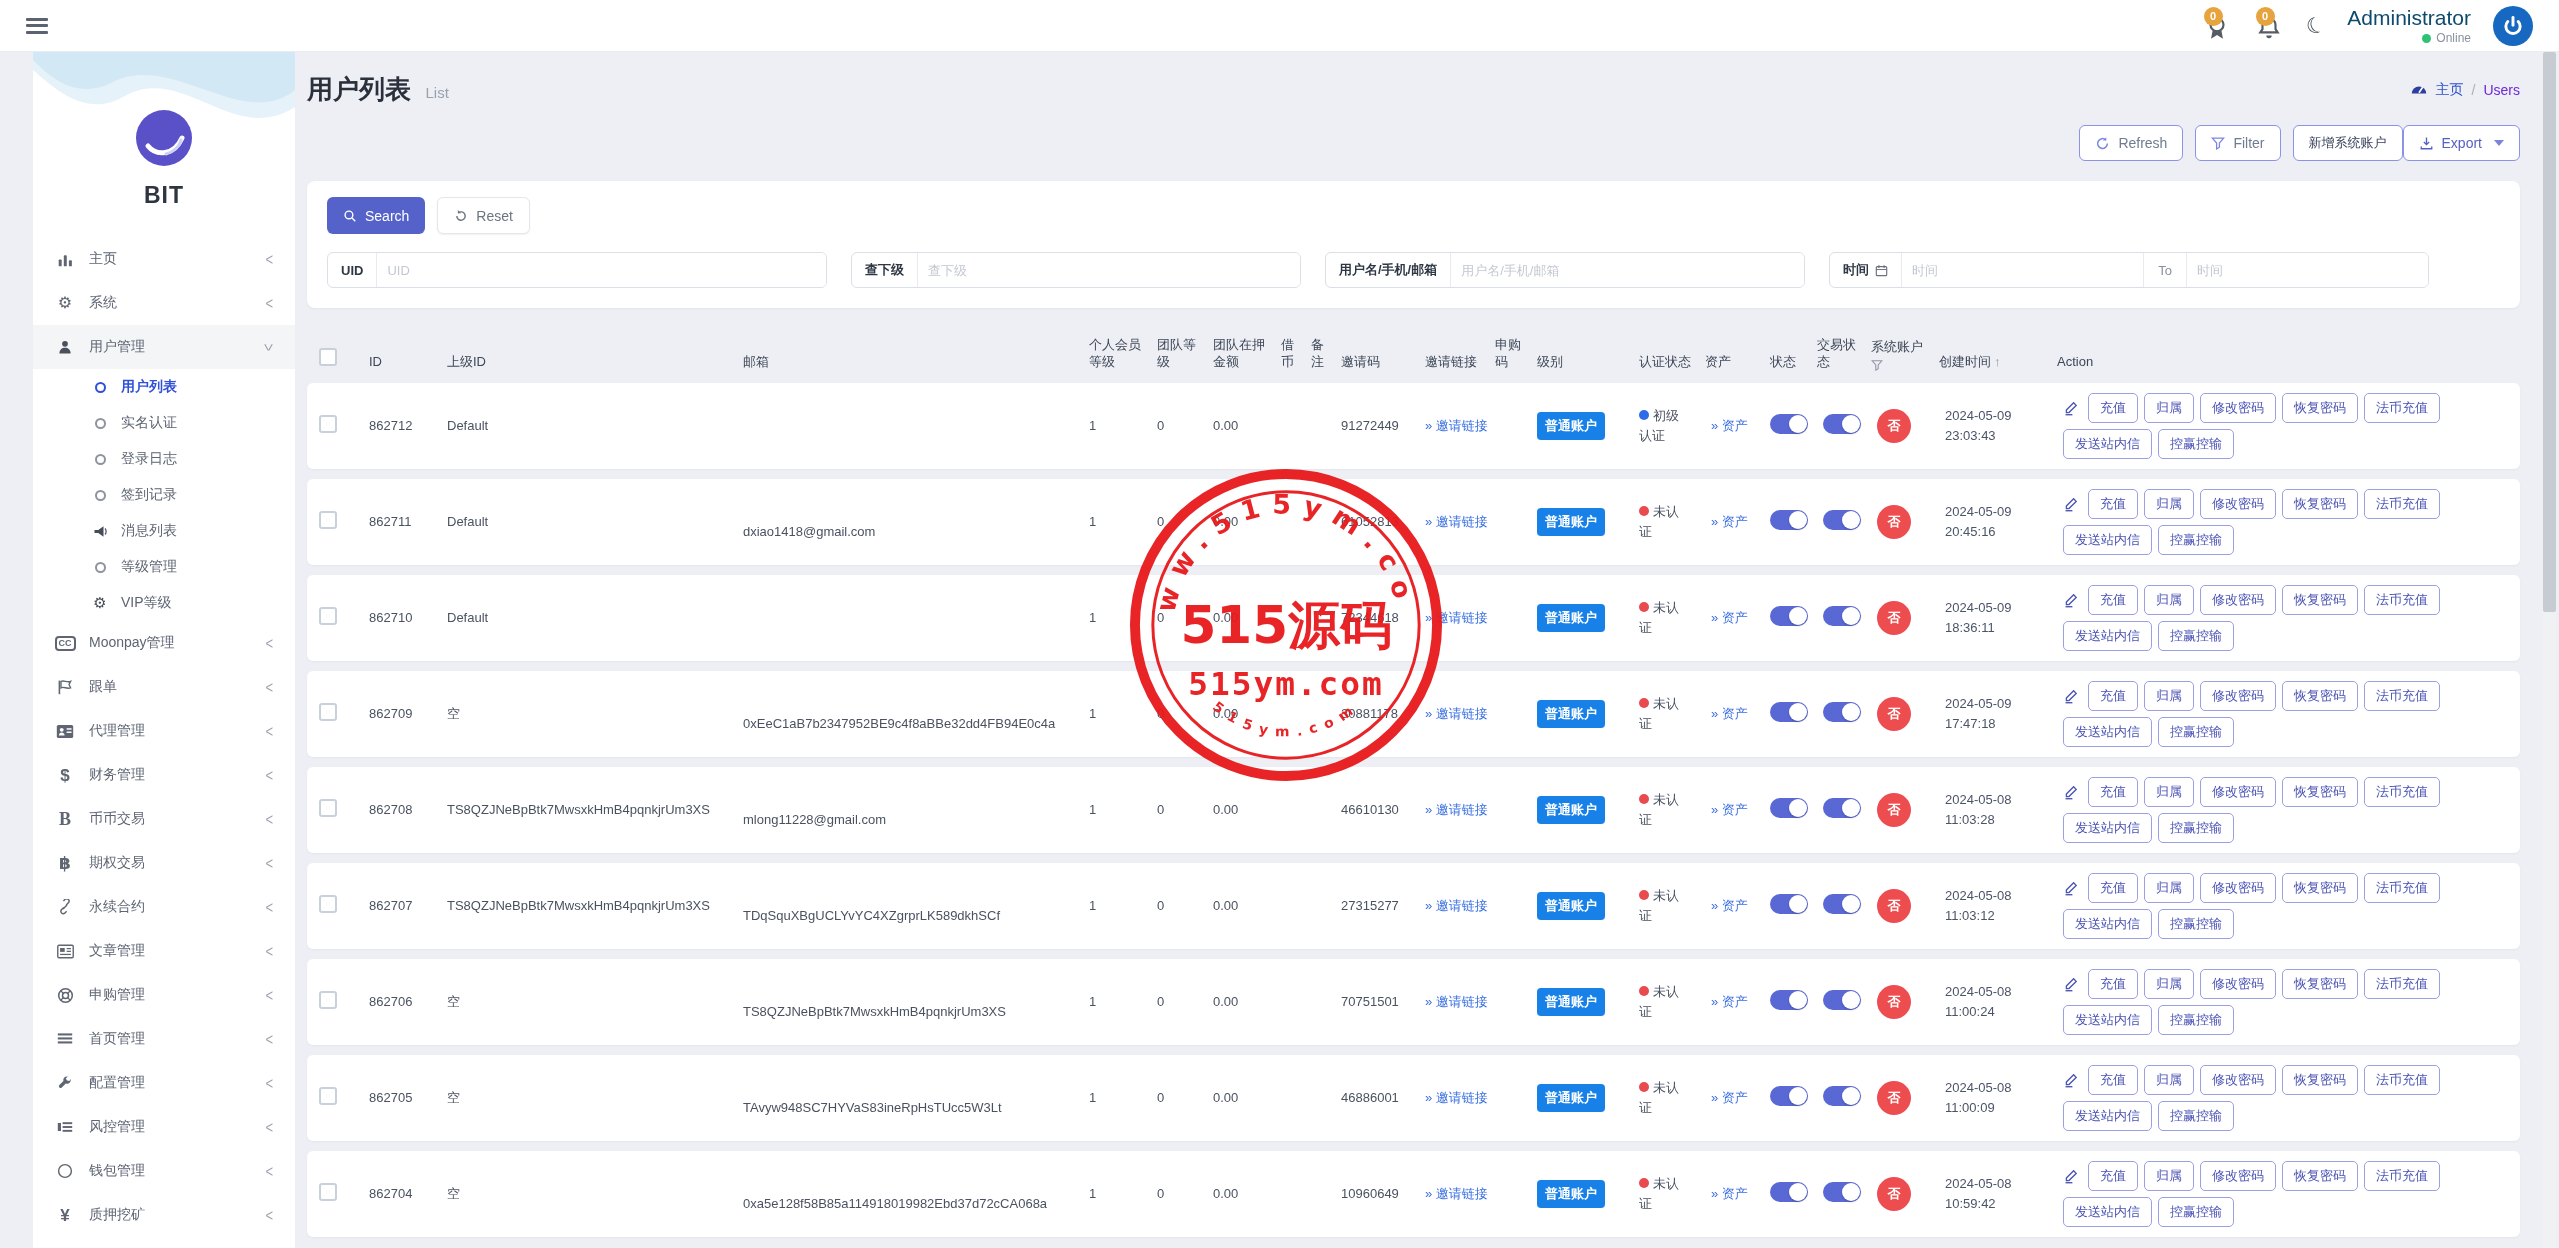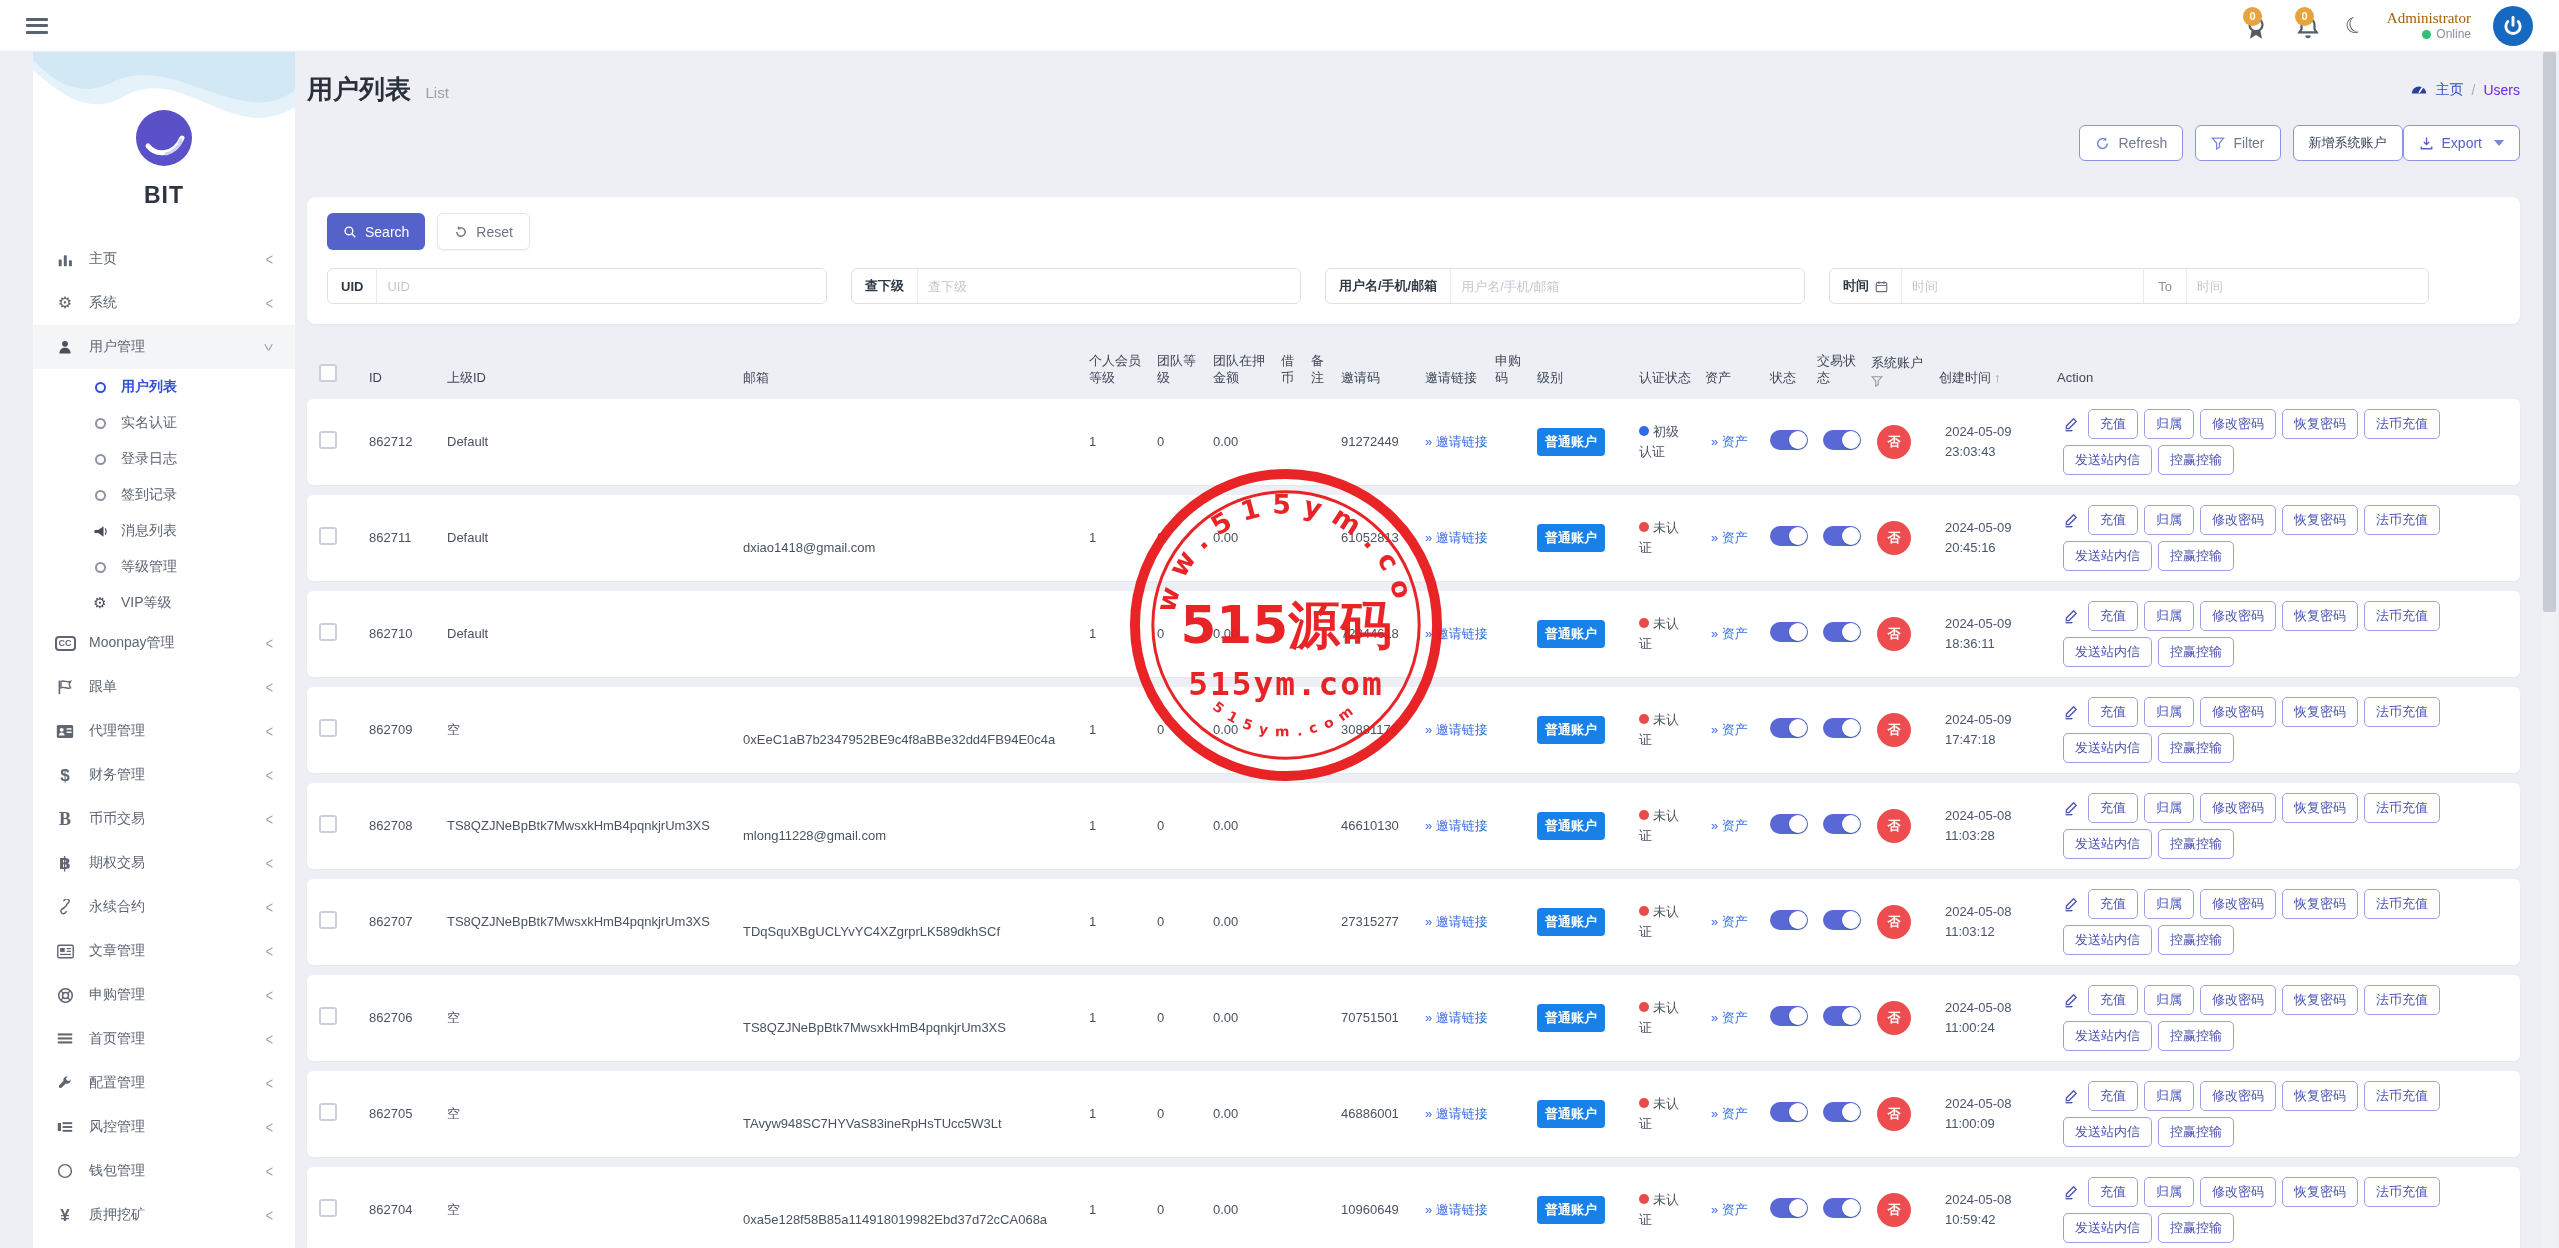--- a/index.html
+++ b/index.html
@@ -11,21 +11,21 @@
     border-bottom:1px solid #e9ecf1; display:flex; align-items:center; justify-content:space-between;
     padding:0 26px; z-index:30; }
   .hamburger { width:22px; height:16px; display:flex; flex-direction:column; justify-content:space-between; cursor:pointer; }
   .hamburger span { height:3px; background:#5c6370; border-radius:1px; }
   .nav-right { display:flex; align-items:center; gap:22px; }
   .icon-badge { position:relative; width:30px; height:30px; display:flex; align-items:flex-end; justify-content:center; }
   .badge { position:absolute; top:-4px; left:2px; min-width:19px; height:19px; background:#e7a33e; color:#fff;
     border-radius:50%; font-size:11px; font-weight:bold; display:flex; align-items:center; justify-content:center; z-index:2; }
   .moon { font-size:22px; color:#495058; line-height:1; transform:rotate(-18deg); }
   .admin-block { text-align:right; line-height:1.25; }
-  .admin-name { font-size:15px; color:#a16207;font-family:Liberation Serif, serif; }
+  .admin-name { font-size:21px; color:#0c4a6e; }
   .admin-status { font-size:12px; color:#8a929e; display:flex; align-items:center; justify-content:flex-end; gap:5px; }
   .status-dot { width:9px; height:9px; border-radius:50%; background:#2fc178; display:inline-block; }
   .avatar { width:40px; height:40px; border-radius:50%; background:#1668c0; display:flex; align-items:center; justify-content:center; }
 
   
   .sidebar { position:absolute; left:33px; top:52px; width:262px; height:1196px; background:#fff; overflow:hidden; z-index:20; }
   .side-wave { position:absolute; top:0; left:0; width:262px; height:120px; }
   .logo-wrap { position:relative; padding-top:58px; text-align:center; }
   .logo-circle { width:56px; height:56px; margin:0 auto; border-radius:50%; background:#5a50c8; position:relative; }
   .logo-text { margin-top:16px; font-size:23px; font-weight:bold; letter-spacing:1px; color:#2e3440; }
@@ -53,21 +53,21 @@
   .bc-cur { color:#6d28d9; }
 
   .toolbar { display:flex; align-items:center; justify-content:flex-end; margin-top:18px; }
   .tb-left { display:flex; gap:12px; }
   .btn { display:inline-flex; align-items:center; gap:8px; height:36px; padding:0 15px; background:#fff;
     border:1px solid #8a93e6; border-radius:6px; font-size:14px; color:#6f7b90; cursor:pointer; }
   .btn.dark-text { color:#39425c; font-size:13px; }
   .btn.export { color:#5560c6; }
   .btn .caret { margin-left:4px; width:0; height:0; border-left:5px solid transparent; border-right:5px solid transparent; border-top:6px solid #7b85d8; }
 
-  .filter-card { background:#fff; border-radius:8px; margin-top:36px; padding:16px 20px 20px; box-shadow:0 1px 3px rgba(40,50,90,.05); }
+  .filter-card { background:#fff; border-radius:8px; margin-top:20px; padding:16px 20px 20px; box-shadow:0 1px 3px rgba(40,50,90,.05); }
   .btn-search { display:inline-flex; align-items:center; gap:8px; height:37px; padding:0 16px; background:#5562c9;
     color:#fff; border:none; border-radius:6px; font-size:14px; cursor:pointer; }
   .btn-reset { display:inline-flex; align-items:center; gap:8px; height:37px; padding:0 16px; background:#fff;
     color:#6b7480; border:1px solid #e3e6ec; border-radius:6px; font-size:14px; cursor:pointer; box-shadow:0 1px 2px rgba(0,0,0,.06); }
   .filter-row { display:flex; gap:24px; margin-top:18px; }
   .igroup { display:flex; align-items:center; height:36px; background:#fff; border:1px solid #dcdfe5; border-radius:6px; overflow:hidden; }
   .igroup .ilbl { font-size:13px; font-weight:bold; color:#2f3744; padding:0 13px; white-space:nowrap; display:flex; align-items:center; gap:6px; }
   .igroup input { border:none; outline:none; flex:1; height:100%; font-size:13px; color:#454d5a; padding:0 10px;
     border-left:1px solid #e8eaee; font-family:"Liberation Sans","DejaVu Sans",sans-serif; }
   .igroup input::placeholder { color:#c3c8d0; }

